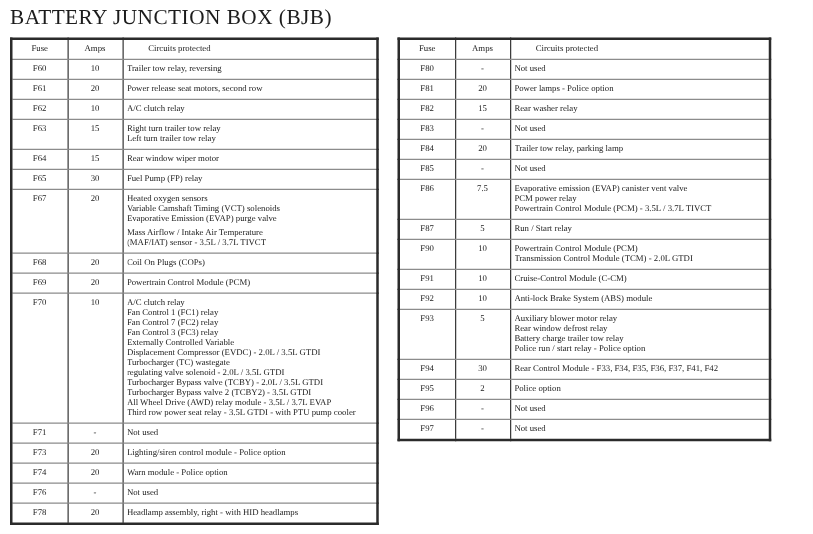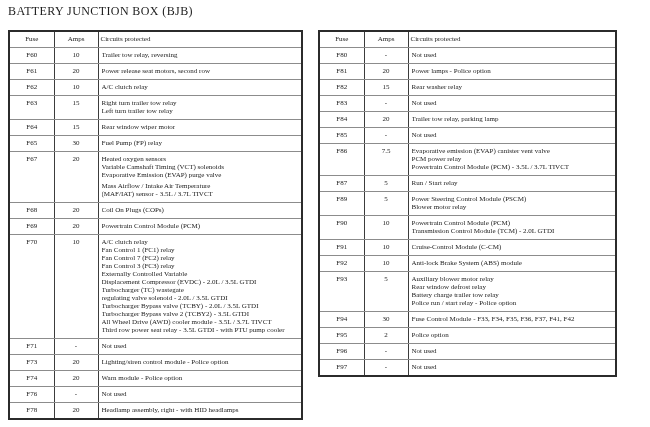--- a/index.html
+++ b/index.html
@@ -13,21 +13,21 @@
     width: 650px;
     height: 427px;
     background: #ffffff;
     overflow: hidden;
     color: #1c1c1c;
   }
   .page-title {
     position: absolute;
     left: 8px;
     top: 4px;
-    font-size: 12px;
+    font-size: 17px;
     letter-spacing: 0.4px;
     color: #1c1c1c;
     white-space: nowrap;
   }
   table.fuse-table {
     position: absolute;
     border-collapse: collapse;
     table-layout: fixed;
     background: #ffffff;
     border: 2px solid #2b2b2b;
@@ -43,21 +43,21 @@
     border-right: 1px solid #3c3c3c;
     border-top: 1px solid #8c8c8c;
     border-bottom: 1px solid #8c8c8c;
     vertical-align: top;
     padding: 3px 3px 4px 3px;
     font-weight: normal;
     line-height: 8px;
   }
   .fuse-table th { text-align: left; }
   .cell-fuse, .cell-amps, th.h-fuse, th.h-amps { text-align: center; }
-  .cell-circuits, th.h-circuits { text-align: left; padding-left: 2px; }
+  .cell-circuits, th.h-circuits { text-align: left; padding-left: 20px; }
   .circuit-line { line-height: 8px; white-space: nowrap; overflow: hidden; font-family: Liberation Serif, serif; }
   .circuit-gap { height: 3px; }
 </style>
 </head>
 <body>
 
 <div id="page">
 
   <div class="page-title">BATTERY JUNCTION BOX (BJB)</div>
 
@@ -151,21 +151,21 @@
             <div class="circuit-line">A/C clutch relay</div>
             <div class="circuit-line">Fan Control 1 (FC1) relay</div>
             <div class="circuit-line">Fan Control 7 (FC2) relay</div>
             <div class="circuit-line">Fan Control 3 (FC3) relay</div>
             <div class="circuit-line">Externally Controlled Variable</div>
             <div class="circuit-line">Displacement Compressor (EVDC) - 2.0L / 3.5L GTDI</div>
             <div class="circuit-line">Turbocharger (TC) wastegate</div>
             <div class="circuit-line">regulating valve solenoid - 2.0L / 3.5L GTDI</div>
             <div class="circuit-line">Turbocharger Bypass valve (TCBY) - 2.0L / 3.5L GTDI</div>
             <div class="circuit-line">Turbocharger Bypass valve 2 (TCBY2) - 3.5L GTDI</div>
-            <div class="circuit-line">All Wheel Drive (AWD) cooler module - 3.5L / 3.7L TIVCT</div>
+            <div class="circuit-line">All Wheel Drive (AWD) relay module - 3.5L / 3.7L EVAP</div>
             <div class="circuit-line">Third row power seat relay - 3.5L GTDI - with PTU pump cooler</div>
           </td>
         </tr>
         <tr>
           <td class="cell-fuse">F71</td>
           <td class="cell-amps">-</td>
           <td class="cell-circuits">
             <div class="circuit-line">Not used</div>
           </td>
         </tr>
@@ -266,28 +266,20 @@
           </td>
         </tr>
         <tr>
           <td class="cell-fuse">F87</td>
           <td class="cell-amps">5</td>
           <td class="cell-circuits">
             <div class="circuit-line">Run / Start relay</div>
           </td>
         </tr>
         <tr>
-          <td class="cell-fuse">F89</td>
-          <td class="cell-amps">5</td>
-          <td class="cell-circuits">
-            <div class="circuit-line">Power Steering Control Module (PSCM)</div>
-            <div class="circuit-line">Blower motor relay</div>
-          </td>
-        </tr>
-        <tr>
           <td class="cell-fuse">F90</td>
           <td class="cell-amps">10</td>
           <td class="cell-circuits">
             <div class="circuit-line">Powertrain Control Module (PCM)</div>
             <div class="circuit-line">Transmission Control Module (TCM) - 2.0L GTDI</div>
           </td>
         </tr>
         <tr>
           <td class="cell-fuse">F91</td>
           <td class="cell-amps">10</td>
@@ -309,21 +301,21 @@
             <div class="circuit-line">Auxiliary blower motor relay</div>
             <div class="circuit-line">Rear window defrost relay</div>
             <div class="circuit-line">Battery charge trailer tow relay</div>
             <div class="circuit-line">Police run / start relay - Police option</div>
           </td>
         </tr>
         <tr>
           <td class="cell-fuse">F94</td>
           <td class="cell-amps">30</td>
           <td class="cell-circuits">
-            <div class="circuit-line">Fuse Control Module - F33, F34, F35, F36, F37, F41, F42</div>
+            <div class="circuit-line">Rear Control Module - F33, F34, F35, F36, F37, F41, F42</div>
           </td>
         </tr>
         <tr>
           <td class="cell-fuse">F95</td>
           <td class="cell-amps">2</td>
           <td class="cell-circuits">
             <div class="circuit-line">Police option</div>
           </td>
         </tr>
         <tr>

